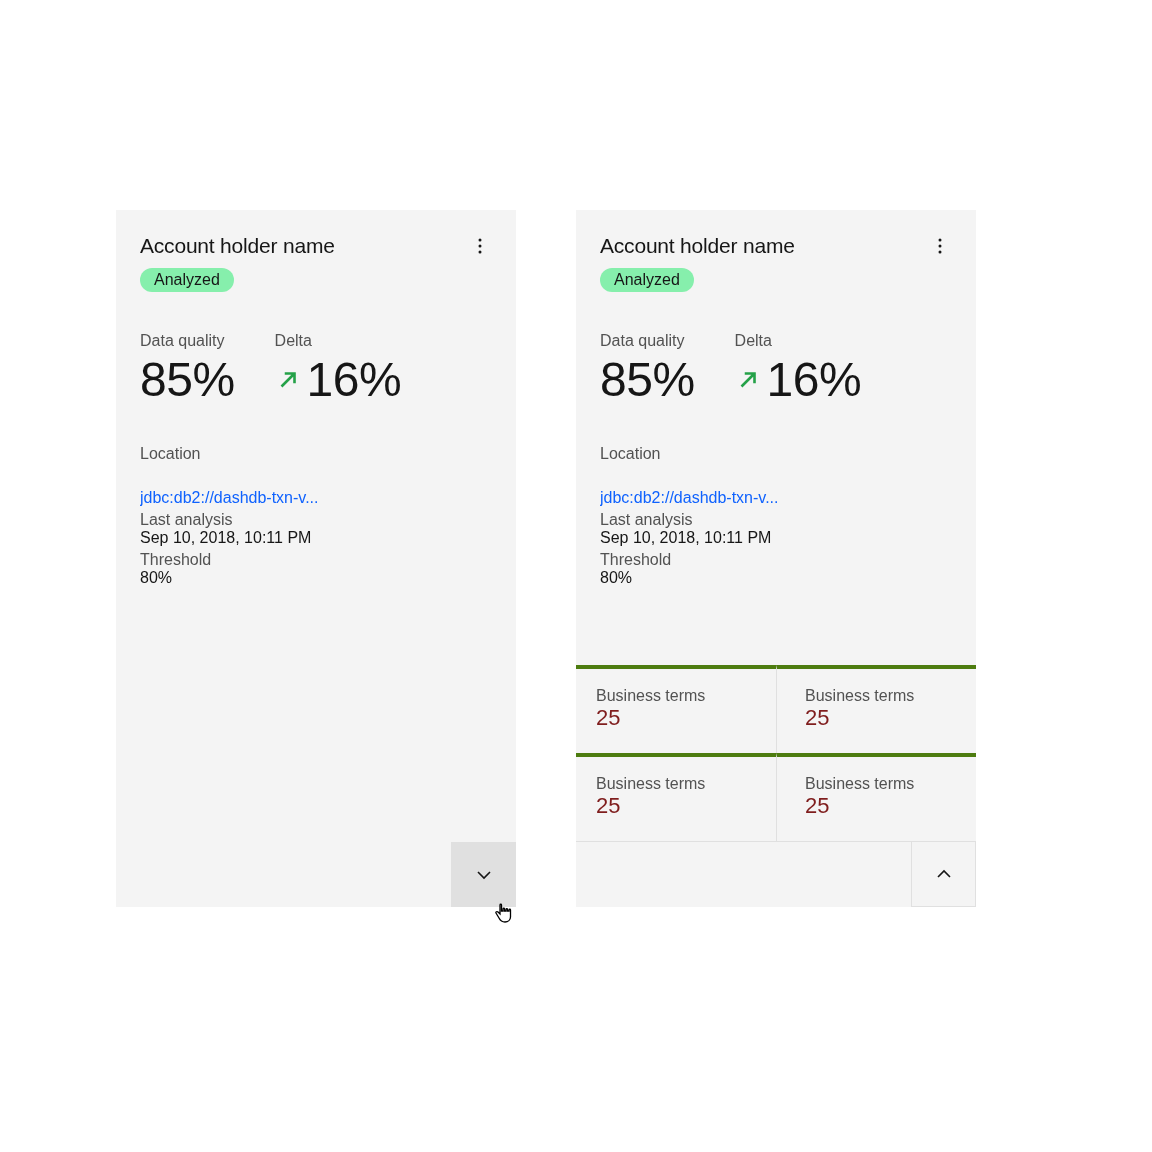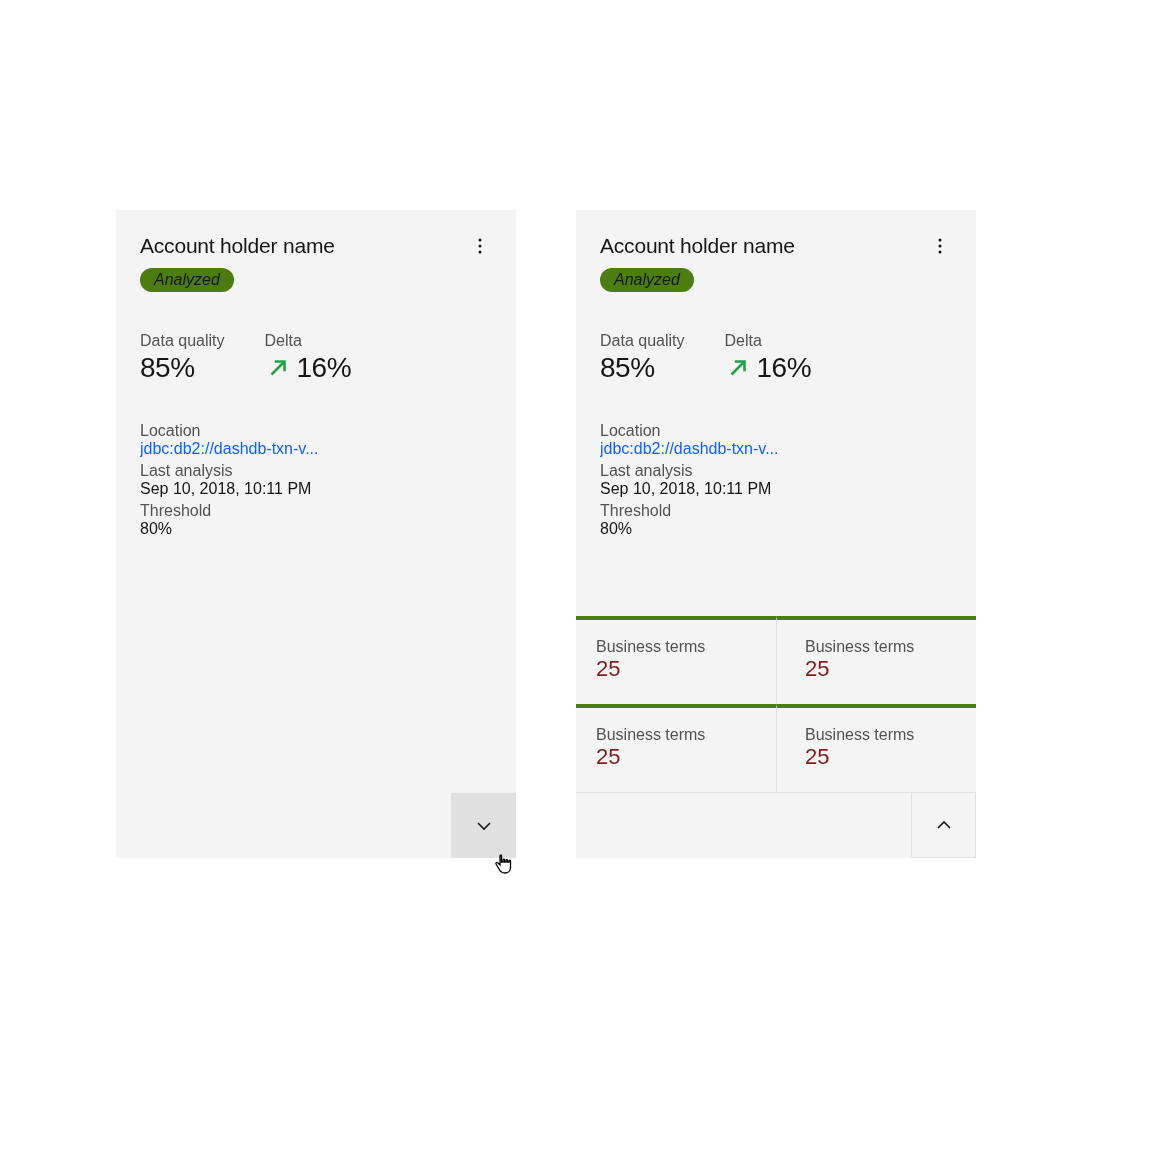--- a/index.html
+++ b/index.html
@@ -43,43 +43,42 @@
       align-items: center;
       justify-content: center;
       cursor: pointer;
       color: #161616;
     }
     .badge-row {
       padding: 10px 24px 0 24px;
     }
     .badge {
       display: inline-block;
-      background: #4d7c0f;
+      background: #86efac;
       color: #161616;
       font-size: 16px;
       padding: 3px 14px;
       border-radius: 14px;
-      font-style: italic;
     }
     .metrics-row {
       display: flex;
       padding: 40px 24px 0 24px;
       gap: 40px;
     }
     .metric {
       display: flex;
       flex-direction: column;
     }
     .metric-label {
       font-size: 16px;
       color: #525252;
       margin-bottom: 2px;
     }
     .metric-value {
-      font-size: 28px;
+      font-size: 48px;
       color: #161616;
       font-weight: 400;
       letter-spacing: -0.5px;
     }
     .metric-value-delta {
       display: flex;
       align-items: center;
       gap: 6px;
     }
     .arrow-up-right {
@@ -103,20 +102,21 @@
       color: #161616;
     }
     .detail-link {
       color: #0f62fe;
       text-decoration: none;
       overflow: hidden;
       white-space: nowrap;
       text-overflow: ellipsis;
       max-width: 230px;
       cursor: pointer;
+      margin-top: 26px;
     }
     .expand-button-collapsed {
       position: absolute;
       bottom: 0;
       right: 0;
       width: 65px;
       height: 65px;
       background: #e0e0e0;
       display: flex;
       align-items: center;

